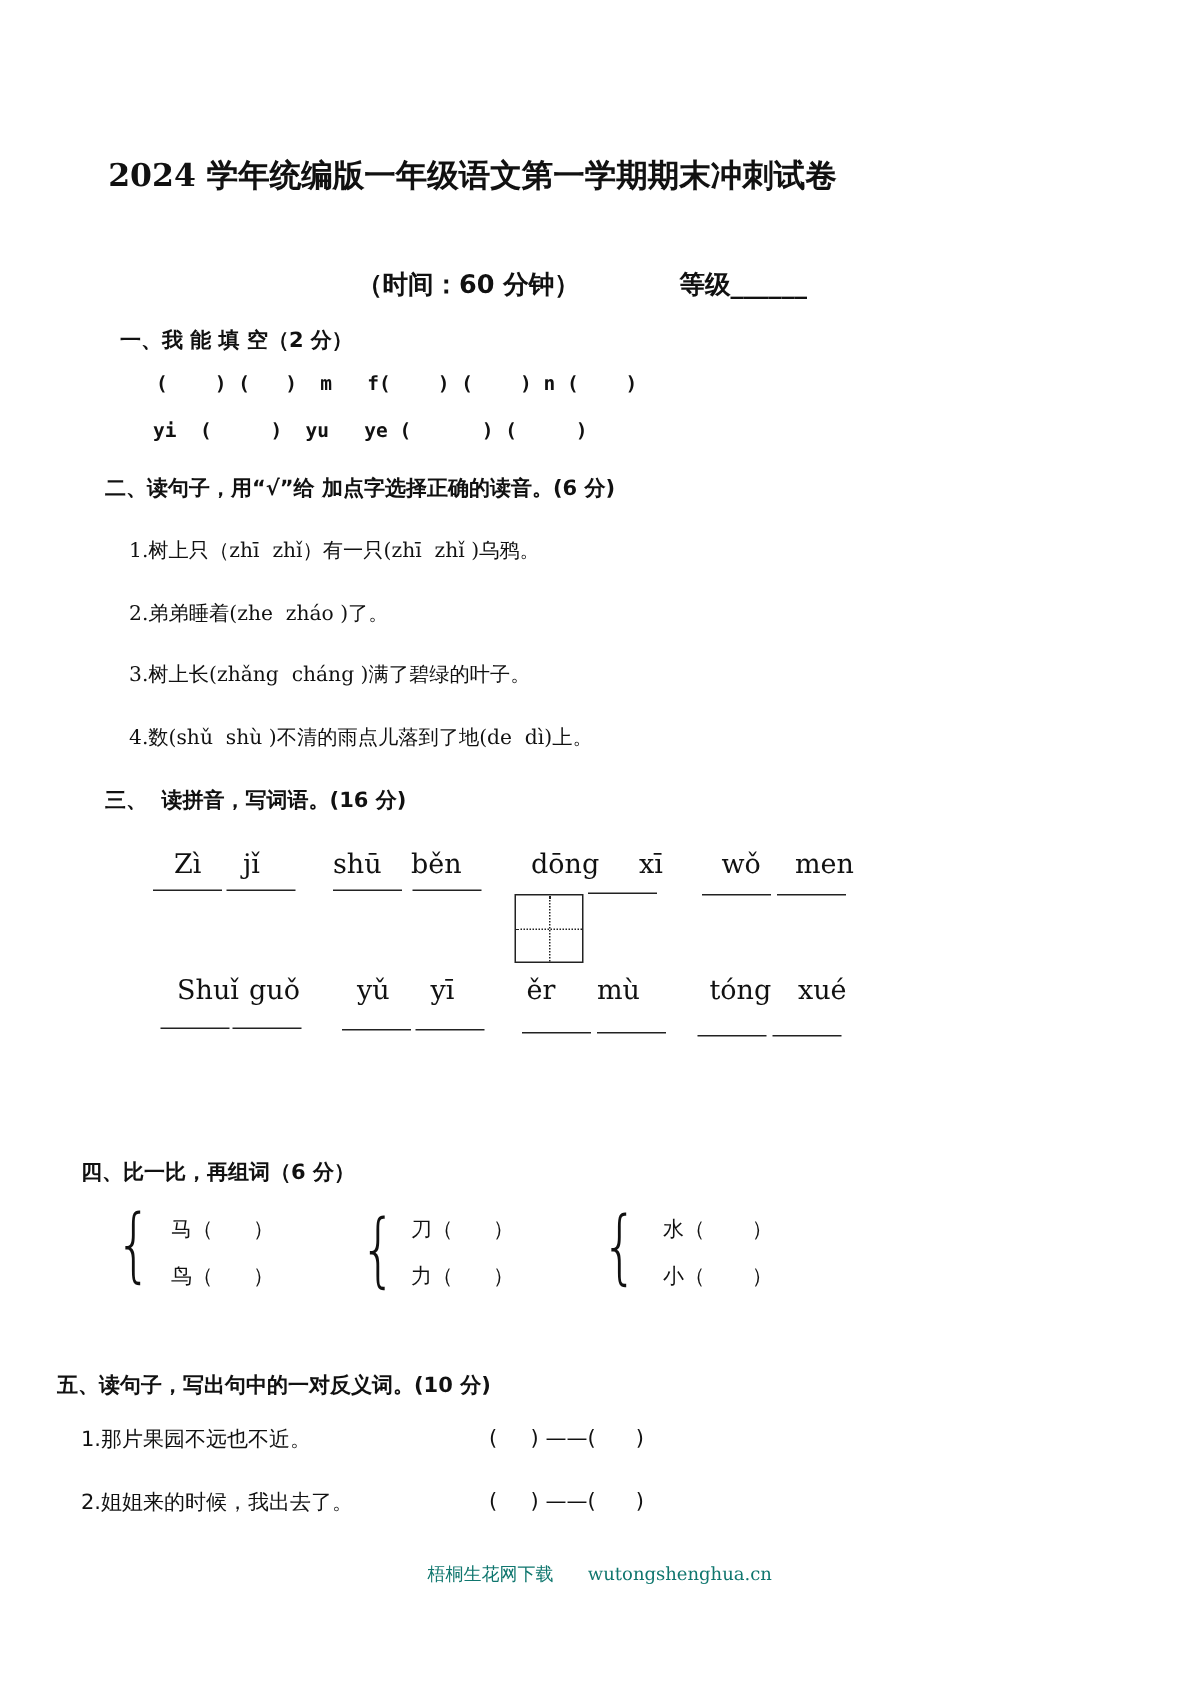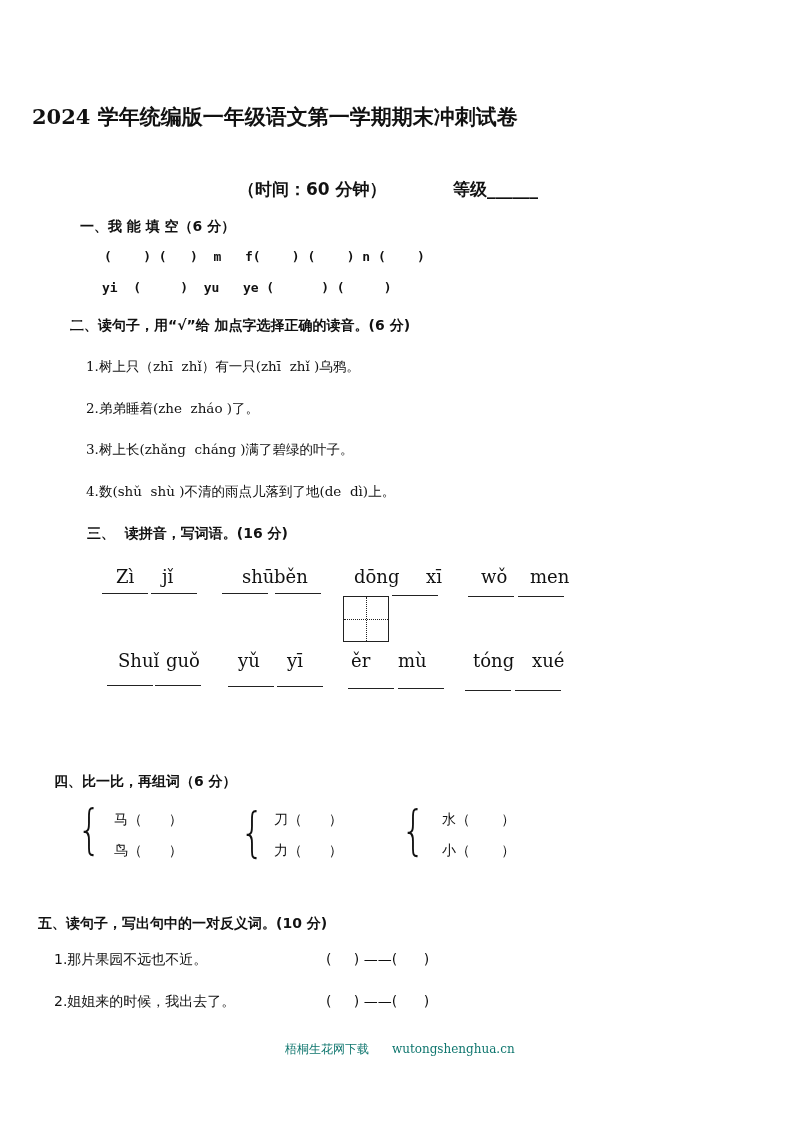--- a/index.html
+++ b/index.html
@@ -1,20 +1,20 @@
 <!DOCTYPE html>
 <html><head>
 <meta charset="utf-8">
 <style>
   html, body { margin:0; padding:0; background:#fff; }
   body { width:793px; height:1122px; position:relative; overflow:hidden; color:#111;
          font-family:"DejaVu Sans", sans-serif; }
   .abs { position:absolute; white-space:pre; }
-  .title { left:0; width:630px; top:103px; text-align:left; font-family:"DejaVu Serif", serif;
-           font-weight:bold; font-size:21px;padding-left:32px; }
+  .title { left:0; width:630px; top:103px; text-align:center; font-family:"DejaVu Serif", serif;
+           font-weight:bold; font-size:21px; }
   .subtitle { left:238px; top:178px; font-weight:bold; font-size:17px; }
   .grade { left:453px; top:178px; font-weight:bold; font-size:17px; }
   .h { font-size:14px; font-weight:bold; }
   .t { font-size:14px; }
   .mono { font-family:"DejaVu Sans Mono", monospace; font-size:13px; font-weight:bold; }
   .serif { font-family:"DejaVu Serif", serif; font-size:13.5px; }
   .py { font-family:"DejaVu Serif", serif; font-size:18px; }
   .line { position:absolute; height:0; border-top:1px solid #222; width:46px; }
   .tianzi { position:absolute; left:343px; top:596px; width:44px; height:44px; border:1px solid #222; }
   .tianzi .v { position:absolute; left:22px; top:0; height:44px; border-left:1px dotted #222; }
@@ -23,35 +23,35 @@
   .footer { left:285px; top:1041px; font-family:"DejaVu Serif", serif; font-size:12px; color:#0f766e; }
 </style>
 </head>
 <body>
 
 <div>
   <div class="abs title">2024 学年统编版一年级语文第一学期期末冲刺试卷</div>
   <div class="abs subtitle">（时间：60 分钟）</div>
   <div class="abs grade">等级______</div>
 
-  <div class="abs h" style="left:80px;top:218px;">一、我 能 填 空（6 分）</div>
+  <div class="abs h" style="left:80px;top:218px;">一、我 能 填 空（2 分）</div>
   <div class="abs mono" style="left:104px;top:249px;">(    ) (   )  m   f(    ) (    ) n (    )</div>
   <div class="abs mono" style="left:102px;top:280px;">yi  (     )  yu   ye (      ) (     )</div>
 
   <div class="abs h" style="left:70px;top:317px;">二、读句子，用“√”给 加点字选择正确的读音。(6 分)</div>
   <div class="abs serif" style="left:86px;top:358px;">1.树上只（zhī  zhǐ）有一只(zhī  zhǐ )乌鸦。</div>
   <div class="abs serif" style="left:86px;top:400px;">2.弟弟睡着(zhe  zháo )了。</div>
   <div class="abs serif" style="left:86px;top:441px;">3.树上长(zhǎng  cháng )满了碧绿的叶子。</div>
   <div class="abs serif" style="left:86px;top:483px;">4.数(shǔ  shù )不清的雨点儿落到了地(de  dì)上。</div>
 
-  <div class="abs h" style="left:87px;top:525px;">三、  读拼音，写词语。(16 分)</div>
+  <div class="abs h" style="left:70px;top:525px;">三、  读拼音，写词语。(16 分)</div>
 
   <div class="abs py" style="left:116px;top:566px;">Zì</div>
   <div class="abs py" style="left:162px;top:566px;">jǐ</div>
-  <div class="abs py" style="left:242px;top:566px;">shū</div>
+  <div class="abs py" style="left:222px;top:566px;">shū</div>
   <div class="abs py" style="left:274px;top:566px;">běn</div>
   <div class="abs py" style="left:354px;top:566px;">dōng</div>
   <div class="abs py" style="left:410px;top:566px;margin-left:16px;">xī</div>
   <div class="abs py" style="left:481px;top:566px;">wǒ</div>
   <div class="abs py" style="left:530px;top:566px;">men</div>
 
   <div class="line" style="left:102px;top:593px;"></div>
   <div class="line" style="left:151px;top:593px;"></div>
   <div class="line" style="left:222px;top:593px;"></div>
   <div class="line" style="left:275px;top:593px;"></div>

